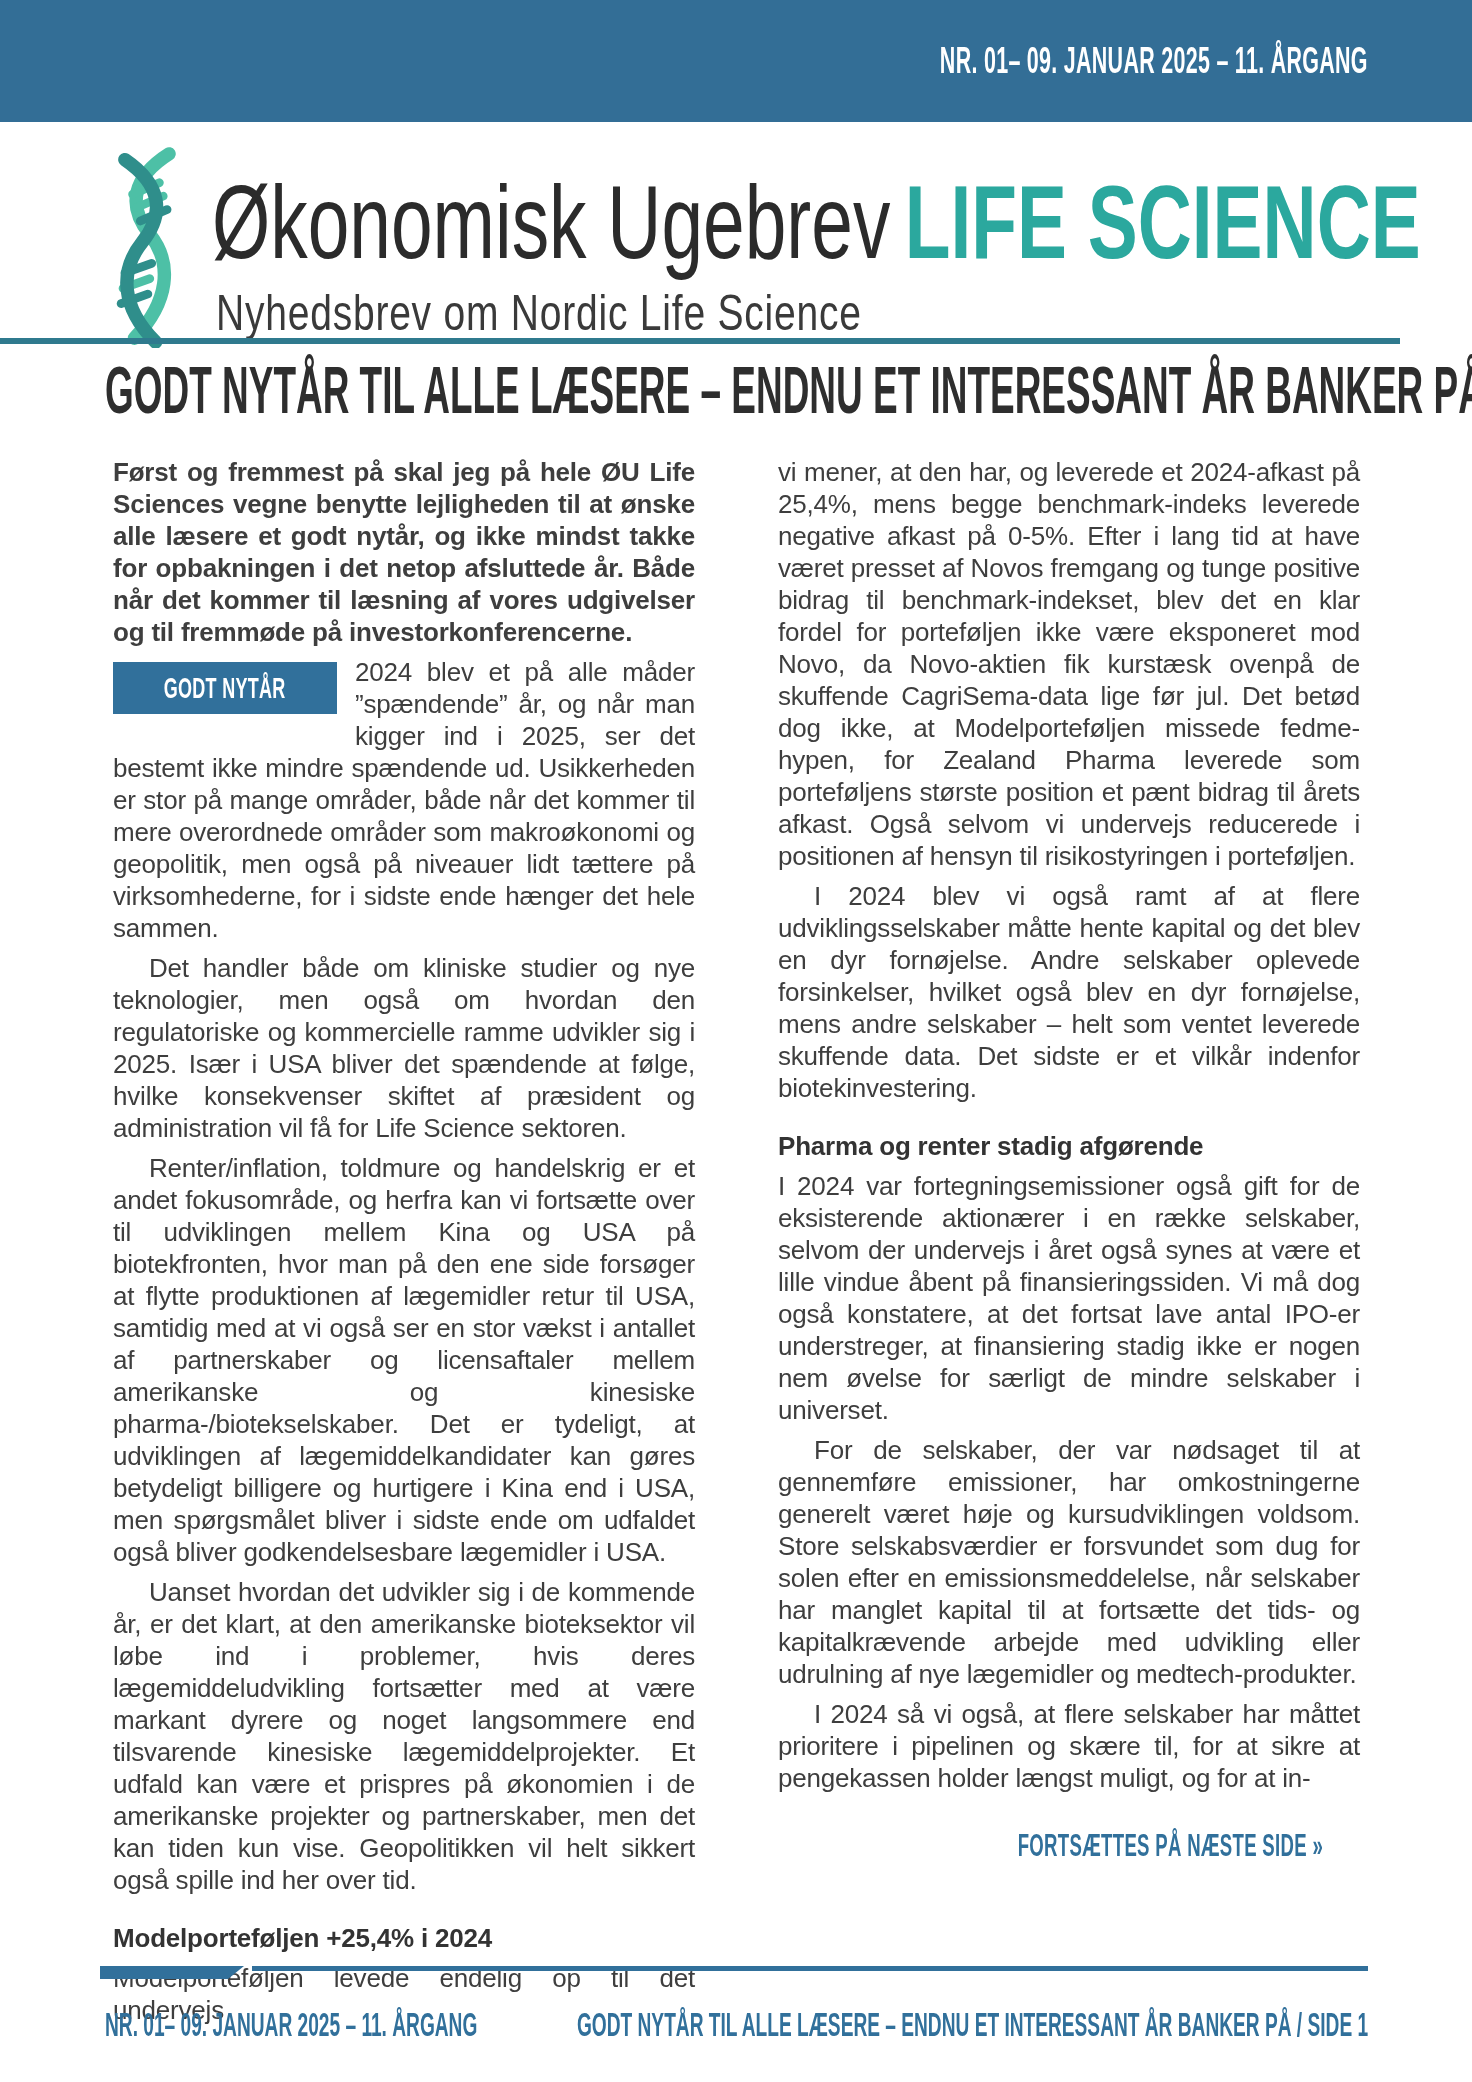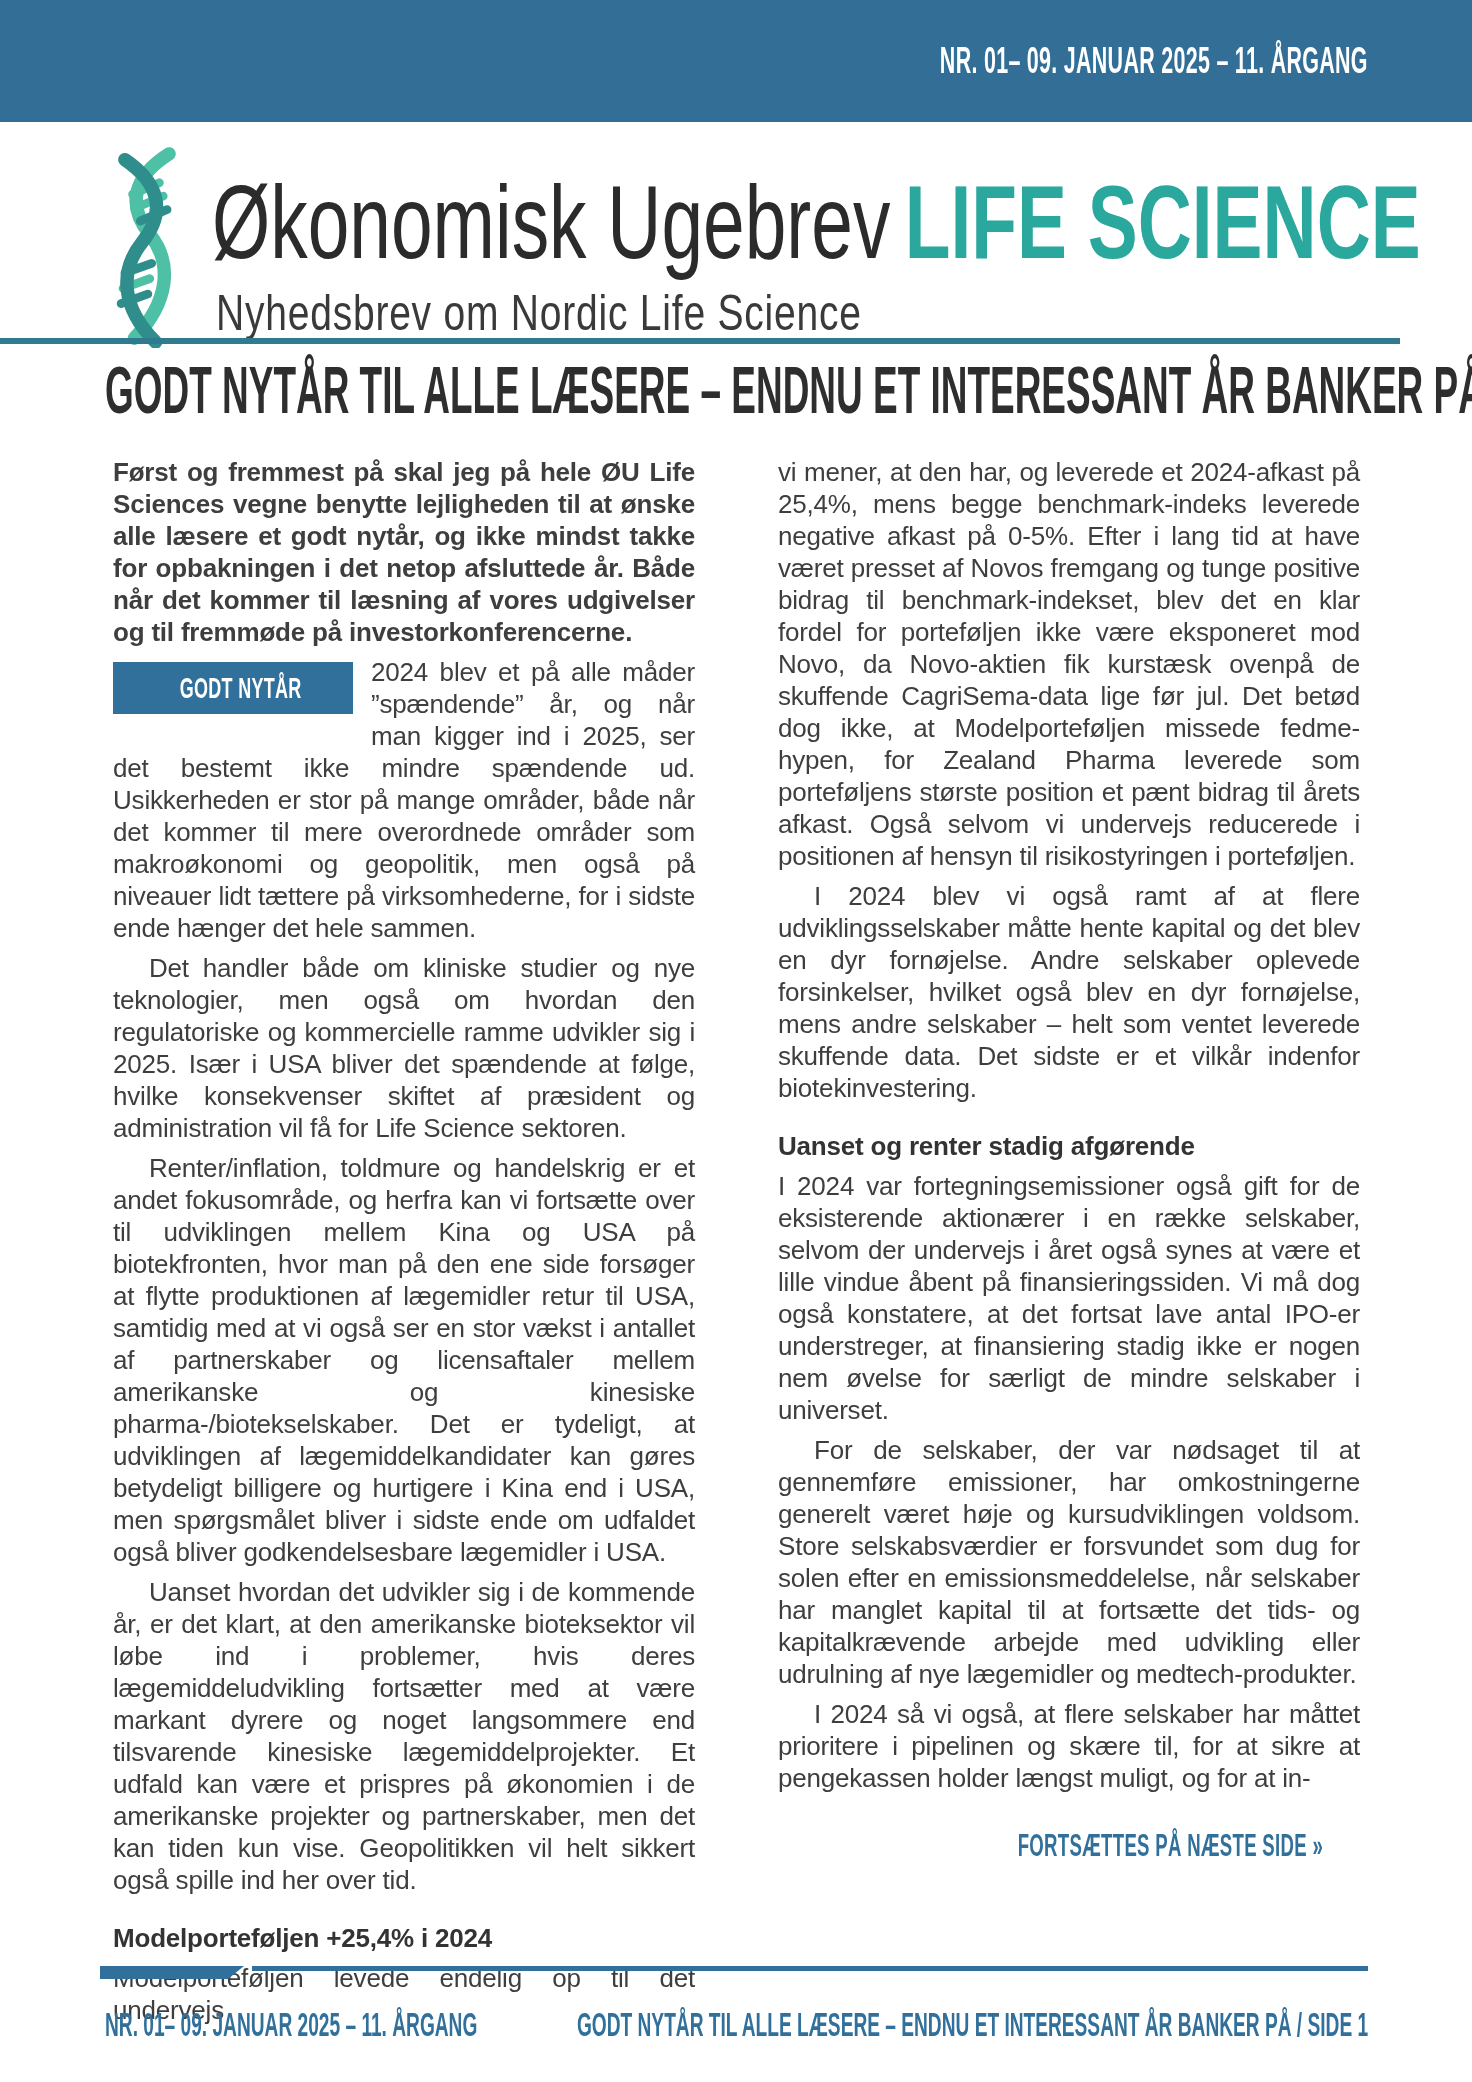--- a/index.html
+++ b/index.html
@@ -41,21 +41,21 @@
     position:absolute;top:448px;width:598px;font-size:26px;line-height:32px;
     color:#3E3E3E;text-align:justify;letter-spacing:-0.2px;
   }
   .col-left{left:105px;}
   .col-right{left:770px;}
   .col p{margin:8px;}
   .lead{font-weight:700;}
   .badge-para{margin-top:34px;}
   .badge{
     float:left;width:224px;height:52px;background:#31709B;
-    display:flex;align-items:center;justify-content:center;margin:6px 18px 8px 0;padding-left:16px;
+    display:flex;align-items:center;justify-content:center;margin:6px 18px 8px 0;
   }
   .badge .b{
     color:#ffffff;font-weight:700;font-size:30px;white-space:nowrap;
     display:inline-block;transform:scaleX(0.6);letter-spacing:.5px;
   }
   .ind{text-indent:36px;}
   .subhead{font-weight:700;margin-top:26px !important;color:#333333;text-align:left;}
   .cont{margin-top:36px !important;text-align:center;}
   .cont .c{
     display:inline-block;color:#31709B;font-weight:700;font-size:31px;white-space:nowrap;
@@ -116,21 +116,21 @@
     <p class="ind">Det handler både om kliniske studier og nye teknologier, men også om hvordan den regulatoriske og kommercielle ramme udvikler sig i 2025. Især i USA bliver det spændende at følge, hvilke konsekvenser skiftet af præsident og administration vil få for Life Science sektoren.</p>
     <p class="ind">Renter/inflation, toldmure og handelskrig er et andet fokusområde, og herfra kan vi fortsætte over til udviklingen mellem Kina og USA på biotekfronten, hvor man på den ene side forsøger at flytte produktionen af lægemidler retur til USA, samtidig med at vi også ser en stor vækst i antallet af partnerskaber og licensaftaler mellem amerikanske og kinesiske pharma-/biotekselskaber. Det er tydeligt, at udviklingen af lægemiddelkandidater kan gøres betydeligt billigere og hurtigere i Kina end i USA, men spørgsmålet bliver i sidste ende om udfaldet også bliver godkendelsesbare lægemidler i USA.</p>
     <p class="ind">Uanset hvordan det udvikler sig i de kommende år, er det klart, at den amerikanske bioteksektor vil løbe ind i problemer, hvis deres lægemiddeludvikling fortsætter med at være markant dyrere og noget langsommere end tilsvarende kinesiske lægemiddelprojekter. Et udfald kan være et prispres på økonomien i de amerikanske projekter og partnerskaber, men det kan tiden kun vise. Geopolitikken vil helt sikkert også spille ind her over tid.</p>
     <p class="subhead">Modelporteføljen +25,4% i 2024</p>
     <p>Modelporteføljen levede endelig op til det undervejs</p>
   </div>
 
   <div class="col col-right">
     <p>vi mener, at den har, og leverede et 2024-afkast på 25,4%, mens begge benchmark-indeks leverede negative afkast på 0-5%. Efter i lang tid at have været presset af Novos fremgang og tunge positive bidrag til benchmark-indekset, blev det en klar fordel for porteføljen ikke være eksponeret mod Novo, da Novo-aktien fik kurstæsk ovenpå de skuffende CagriSema-data lige før jul. Det betød dog ikke, at Modelporteføljen missede fedme-hypen, for Zealand Pharma leverede som porteføljens største position et pænt bidrag til årets afkast. Også selvom vi undervejs reducerede i positionen af hensyn til risikostyringen i porteføljen.</p>
     <p class="ind">I 2024 blev vi også ramt af at flere udviklingsselskaber måtte hente kapital og det blev en dyr fornøjelse. Andre selskaber oplevede forsinkelser, hvilket også blev en dyr fornøjelse, mens andre selskaber – helt som ventet leverede skuffende data. Det sidste er et vilkår indenfor biotekinvestering.</p>
-    <p class="subhead">Uanset og renter stadig afgørende</p>
+    <p class="subhead">Pharma og renter stadig afgørende</p>
     <p>I 2024 var fortegningsemissioner også gift for de eksisterende aktionærer i en række selskaber, selvom der undervejs i året også synes at være et lille vindue åbent på finansieringssiden. Vi må dog også konstatere, at det fortsat lave antal IPO-er understreger, at finansiering stadig ikke er nogen nem øvelse for særligt de mindre selskaber i universet.</p>
     <p class="ind">For de selskaber, der var nødsaget til at gennemføre emissioner, har omkostningerne generelt været høje og kursudviklingen voldsom. Store selskabsværdier er forsvundet som dug for solen efter en emissionsmeddelelse, når selskaber har manglet kapital til at fortsætte det tids- og kapitalkrævende arbejde med udvikling eller udrulning af nye lægemidler og medtech-produkter.</p>
     <p class="ind">I 2024 så vi også, at flere selskaber har måttet prioritere i pipelinen og skære til, for at sikre at pengekassen holder længst muligt, og for at in-</p>
     <p class="cont">
       <span class="c">FORTSÆTTES PÅ NÆSTE SIDE »</span>
     </p>
   </div>
 
   <div class="footer-line-thick"></div>
   <div class="footer-line-thin"></div>

